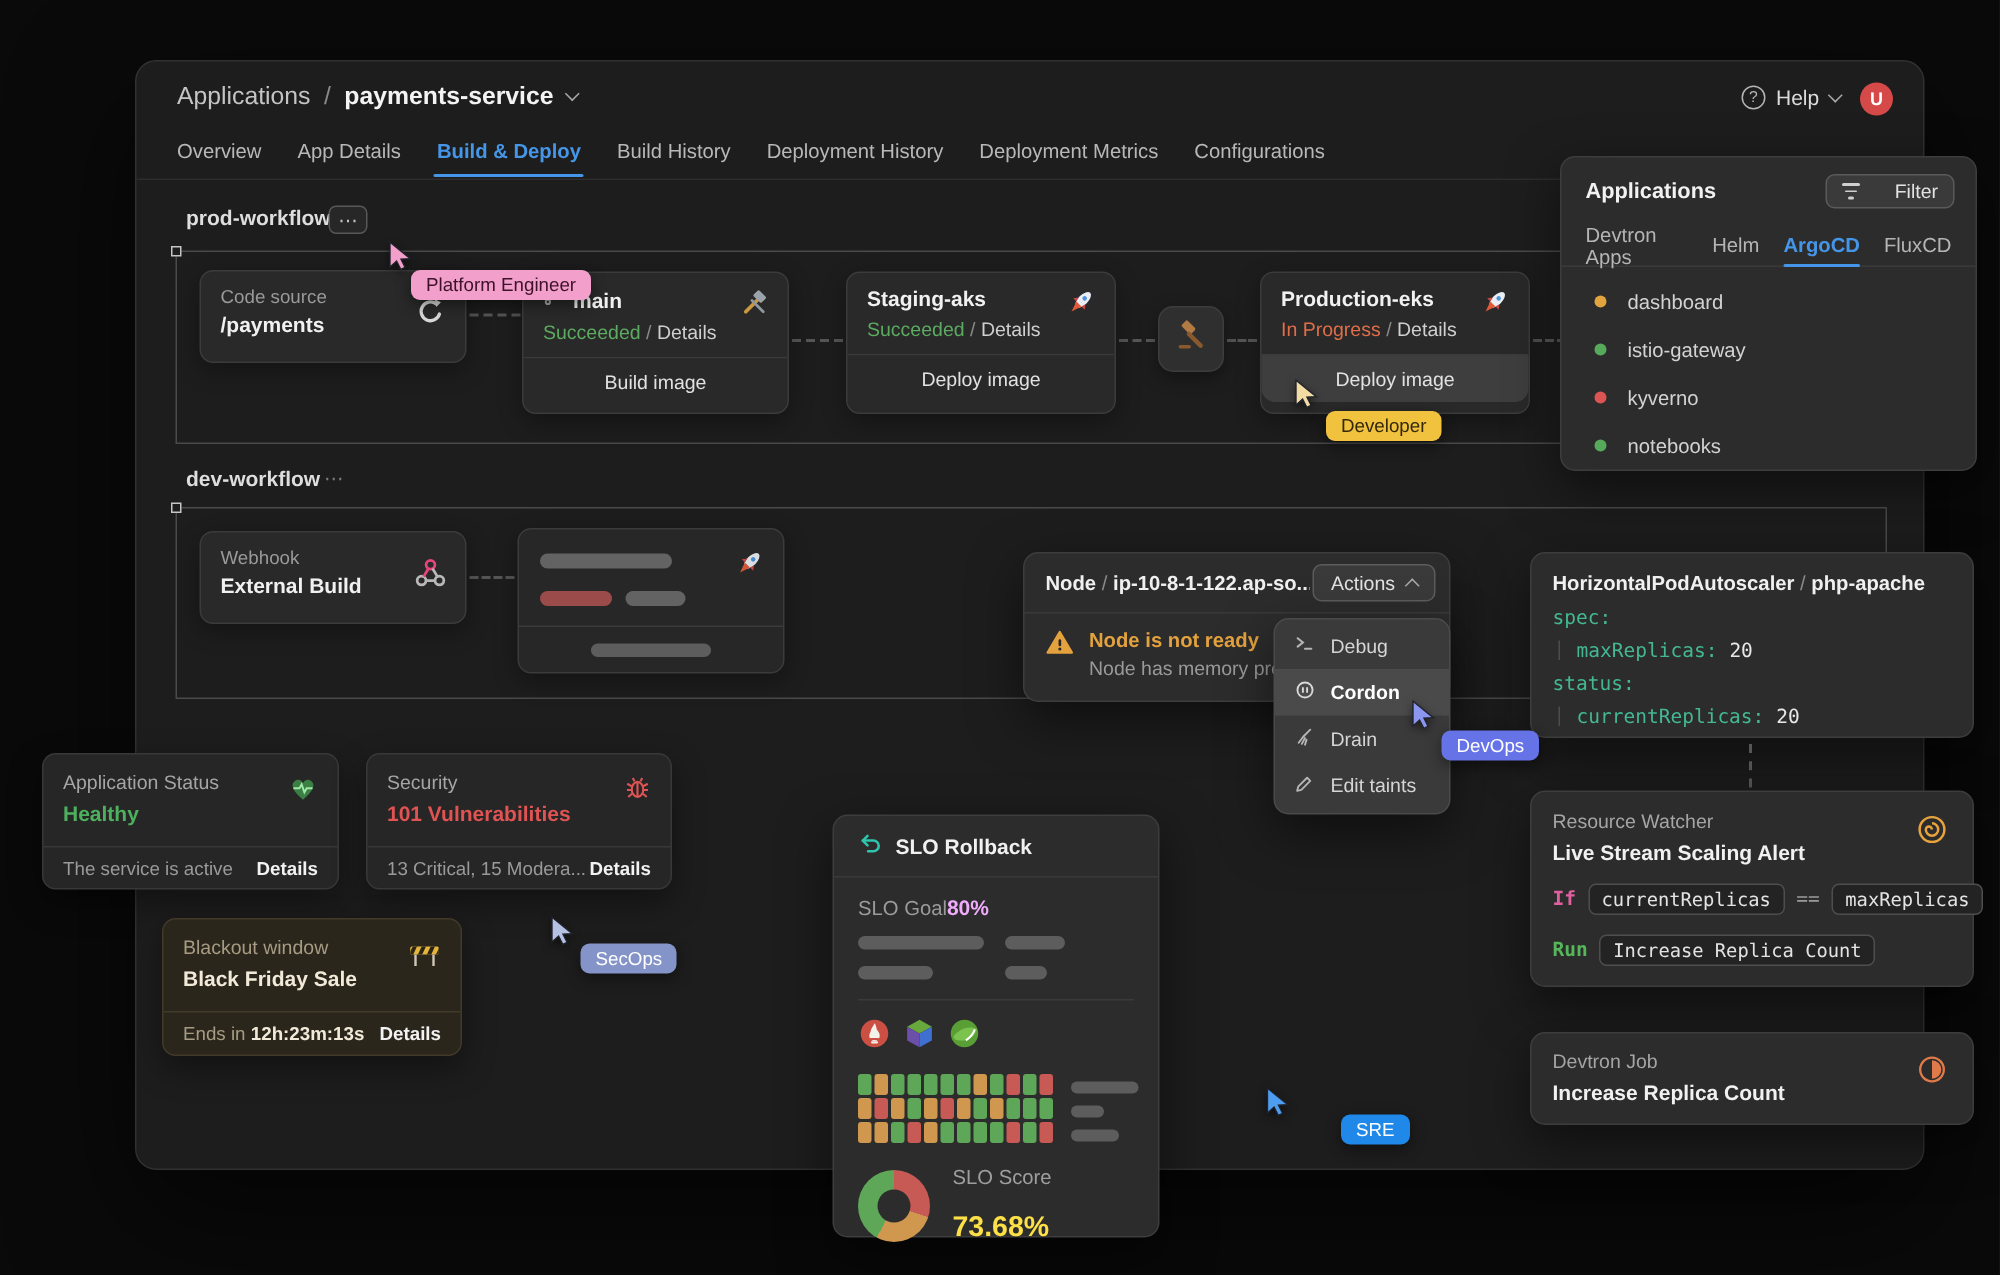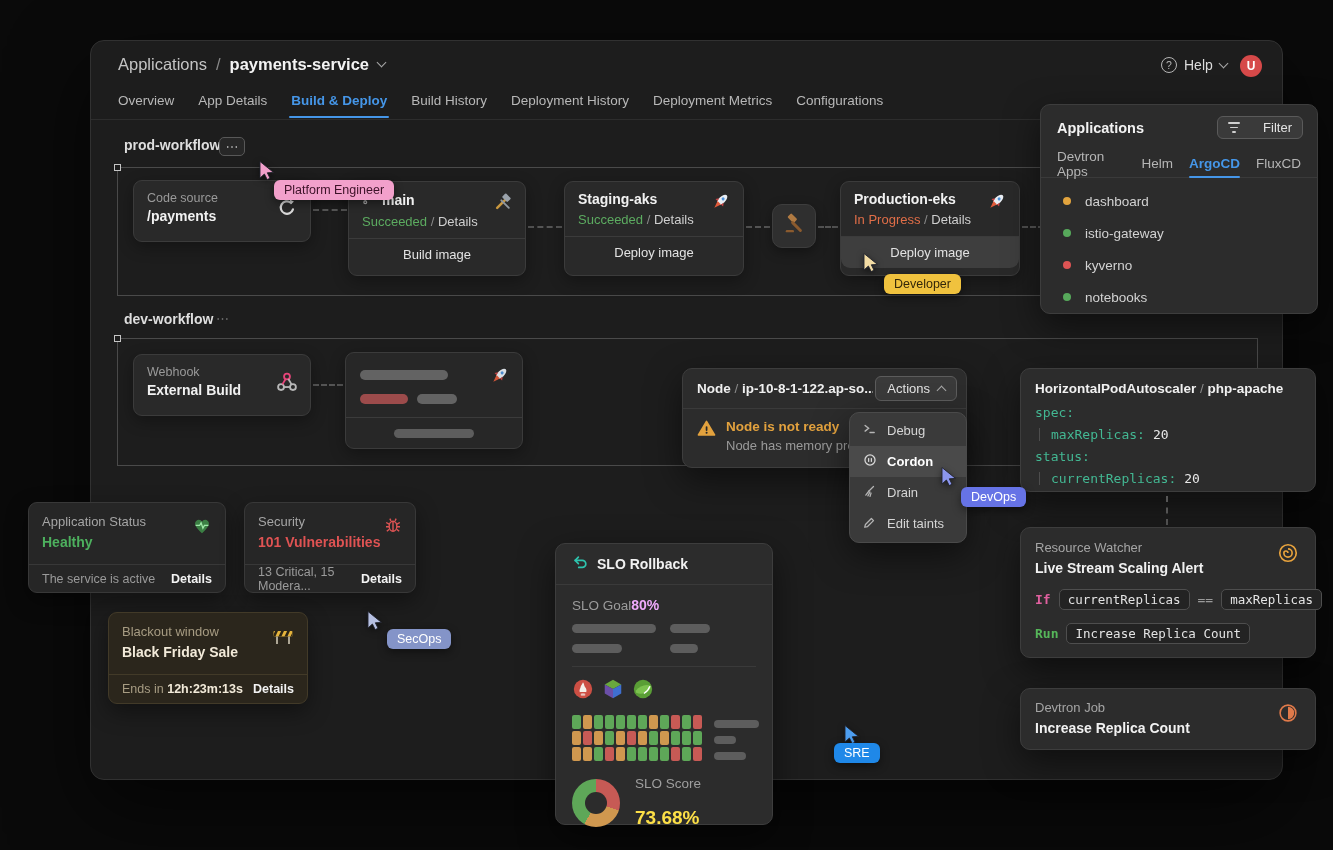--- a/index.html
+++ b/index.html
@@ -400,21 +400,21 @@
           <path d="M12 20 C5 14 2.6 9.5 5.6 6.6 C7.9 4.4 11 5.3 12 7.8 C13 5.3 16.1 4.4 18.4 6.6 C21.4 9.5 19 14 12 20 Z" fill="#3f8f4a" opacity=".85"></path>
           <polyline points="5,11.5 9.4,11.5 11,8.7 13,14.6 14.7,11.5 19,11.5" stroke="#9fe8a8" fill="none" stroke-width="1.4"></polyline>
         </svg></span>
   </div>
   <div class="ic-foot">
     <span>The service is active</span>
     <span class="details">Details</span>
   </div>
 </div>
 
-<div class="info-card" style="left:244px;top:502px;width:172px;height:91px">
+<div class="info-card" style="left:244px;top:502px;width:204px;height:91px">
   <div class="ic-top">
     <div class="ic-label">Security</div>
     <div class="ic-value" style="color: rgb(223, 83, 83);">101 Vulnerabilities</div>
     <span class="icon-r" style="top:12px"><svg width="20" height="20" viewBox="0 0 24 24" fill="none" stroke="#dd5454" stroke-width="1.7">
           <ellipse cx="12" cy="13.5" rx="4.6" ry="6"></ellipse>
           <path d="M12 7.5 V19.5 M7.4 11 L3.8 9 M7.4 14 H3.6 M7.6 17 L4.6 19.6 M16.6 11 L20.2 9 M16.6 14 H20.4 M16.4 17 L19.4 19.6 M9.6 7 L8.2 4.4 M14.4 7 L15.8 4.4"></path>
         </svg></span>
   </div>
   <div class="ic-foot">
     <span>13 Critical, 15 Modera...</span>
@@ -591,13 +591,13 @@
 <div class="persona" style="left: 961px; top: 487px; background: rgb(102, 115, 230); color: rgb(255, 255, 255);">DevOps</div>
 
 <div class="cursor" style="left:364px;top:610px"><svg width="22" height="22" viewBox="0 0 22 22" fill="#b6c0e2">
       <use href="#cursor-arrow"></use>
     </svg></div>
 <div class="persona" style="left: 387px; top: 629px; background: rgb(132, 148, 200); color: rgb(255, 255, 255);">SecOps</div>
 
 <div class="cursor" style="left:841px;top:724px"><svg width="22" height="22" viewBox="0 0 22 22" fill="#4d9ef0">
       <use href="#cursor-arrow"></use>
     </svg></div>
-<div class="persona" style="left: 834px; top: 743px; background: rgb(31, 136, 232); color: rgb(255, 255, 255);">SRE</div>
+<div class="persona" style="left: 894px; top: 743px; background: rgb(31, 136, 232); color: rgb(255, 255, 255);">SRE</div>
 
 </body></html>

